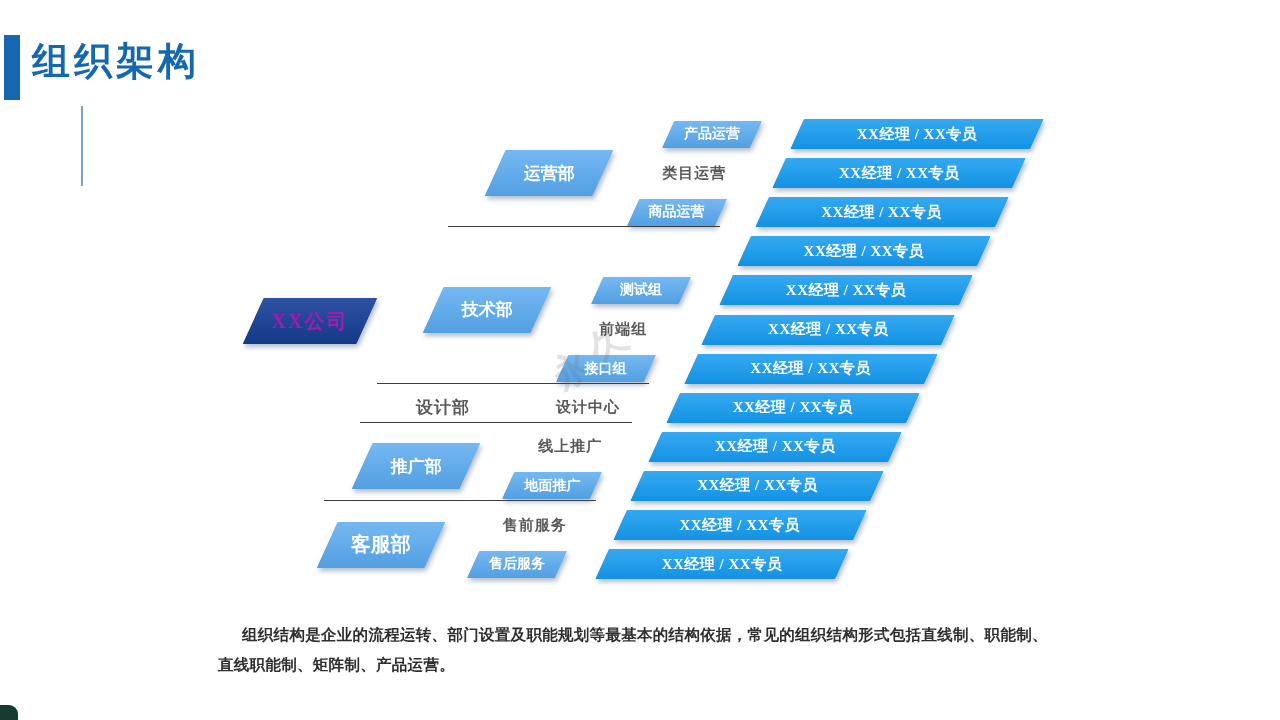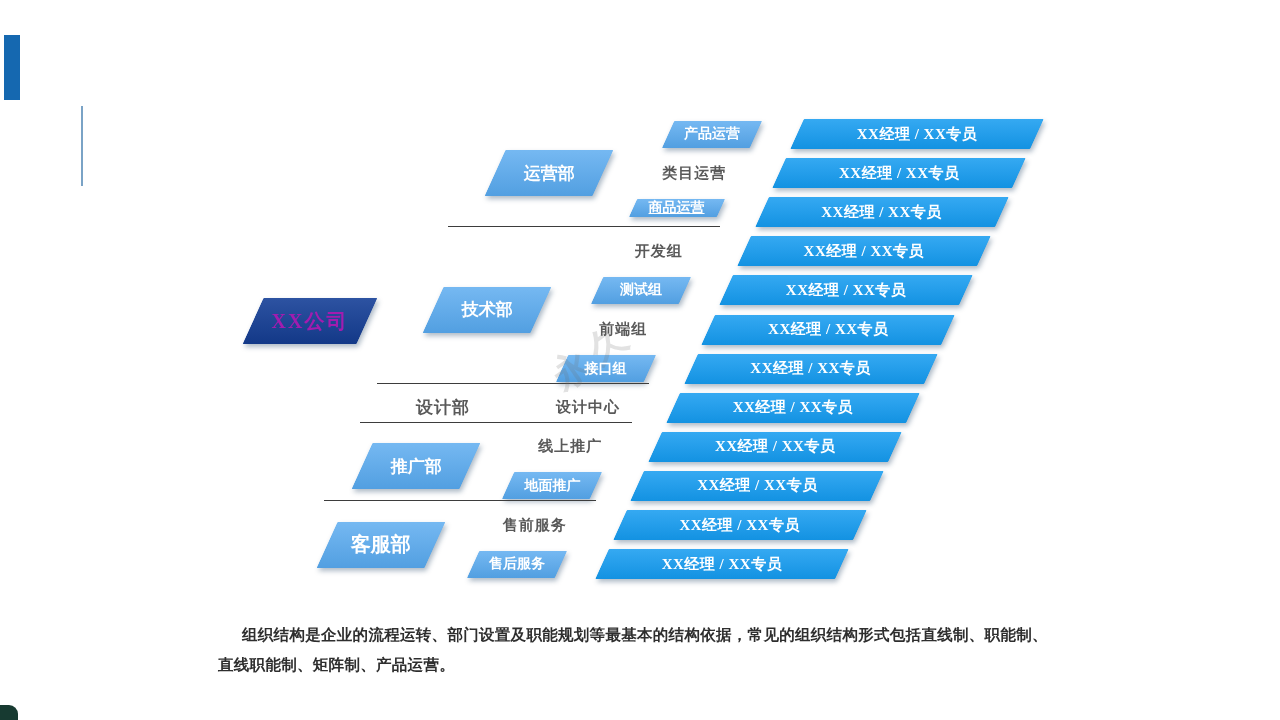--- a/index.html
+++ b/index.html
@@ -28,50 +28,48 @@
   .watermark{position:absolute;left:548px;top:330px;font-size:38px;color:rgba(110,110,110,.20);transform:rotate(-35deg);letter-spacing:6px;font-weight:700;}
   .footer{position:absolute;left:210px;top:612px;width:890px;margin:8px;font-size:15.5px;font-weight:700;color:#2e2e2e;line-height:30px;letter-spacing:.3px;}
   .footer .indent{display:inline-block;width:24px;}
   .corner-mark{position:absolute;left:0;bottom:0;width:18px;height:15px;background:#173a31;border-top-right-radius:9px;}
 </style>
 </head>
 <body>
 
 <div class="slide">
   <div class="accent-bar"></div>
+  <h1 class="title">组织架构</h1>
   <div class="vline"></div>
 
   <div class="diagram" id="diagram">
       <div class="node chipblue skewbg" style="left: 495.268px; top: 150.1px; width: 108px; height: 46px; font-size: 17px;">
         <span>运营部</span>
       </div>
       <div class="node chipblue skewbg" style="left: 668px; top: 120.5px; width: 88px; height: 27px; font-size: 14px; text-align: center;">
         <span>产品运营</span>
       </div>
       <div class="node bar skewbg" style="left: 797px; top: 119px; width: 240px; height: 30px; font-size: 15px;">
         <span>XX经理 / XX专员</span>
       </div>
       <div class="node graytext" style="left: 624.268px; top: 159.6px; width: 140px; height: 27px; font-size: 15px;">
         <span>类目运营</span>
       </div>
       <div class="node bar skewbg" style="left: 779.268px; top: 158.1px; width: 240px; height: 30px; font-size: 15px;">
         <span>XX经理 / XX专员</span>
       </div>
-      <div class="node chipblue skewbg" style="left: 632.536px; top: 198.7px; width: 88px; height: 18px; font-size: 14px; text-decoration: underline;">
+      <div class="node chipblue skewbg" style="left: 632.536px; top: 198.7px; width: 88px; height: 27px; font-size: 14px;">
         <span>商品运营</span>
       </div>
       <div class="node bar skewbg" style="left: 761.536px; top: 197.2px; width: 240px; height: 30px; font-size: 15px;">
         <span>XX经理 / XX专员</span>
       </div>
       <div class="sep" style="left: 448.187px; top: 226.2px; width: 272px;"></div>
       <div class="node chipblue skewbg" style="left: 433.207px; top: 286.95px; width: 108px; height: 46px; font-size: 17px;">
         <span>技术部</span>
-      </div>
-      <div class="node graytext" style="left: 588.804px; top: 237.8px; width: 140px; height: 27px; font-size: 15px;">
-        <span>开发组</span>
       </div>
       <div class="node bar skewbg" style="left: 743.804px; top: 236.3px; width: 240px; height: 30px; font-size: 15px;">
         <span>XX经理 / XX专员</span>
       </div>
       <div class="node chipblue skewbg" style="left: 597.073px; top: 276.9px; width: 88px; height: 27px; font-size: 14px;">
         <span>测试组</span>
       </div>
       <div class="node bar skewbg" style="left: 726.073px; top: 275.4px; width: 240px; height: 30px; font-size: 15px;">
         <span>XX经理 / XX专员</span>
       </div>

